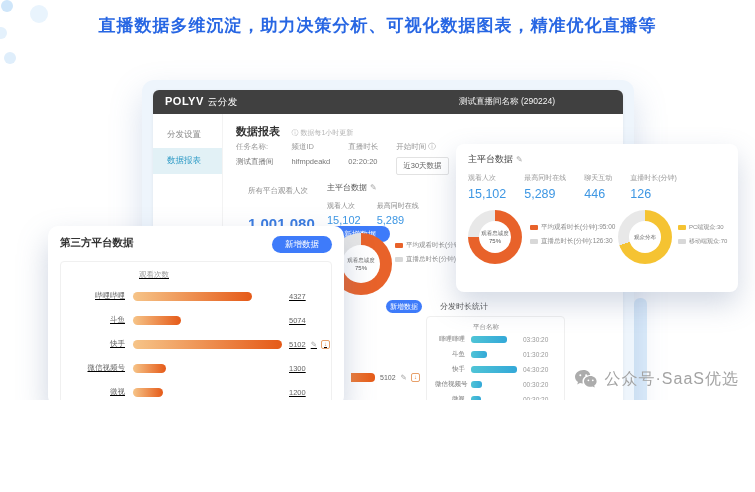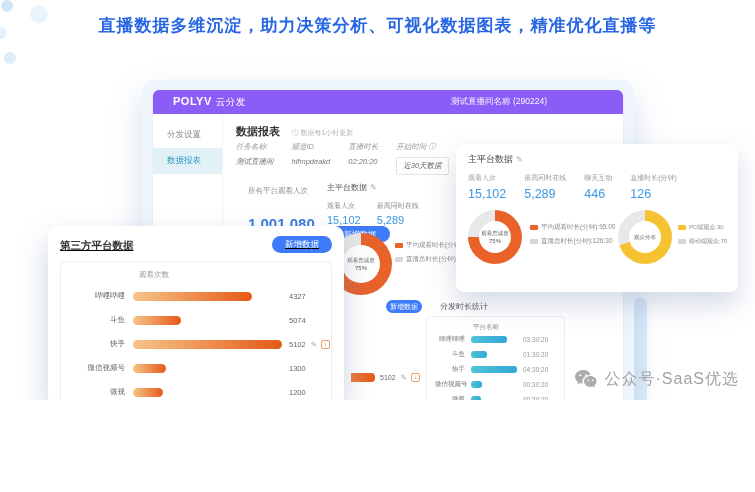--- a/index.html
+++ b/index.html
@@ -22,36 +22,36 @@
   
   .headline { position:absolute; left:0; right:0; top:14px; z-index:5; text-align:center;
     font-size:17px; font-weight:700; color:#2766E3; letter-spacing:1px; }
 
   
   .dashboard { position:absolute; left:142px; top:80px; width:492px; height:356px; z-index:2;
     background:#EEF5FC; border-radius:12px; padding:10px 11px;
     box-shadow:0 14px 32px rgba(96,132,189,.25); }
   .app { width:100%; height:100%; background:#fff; border-radius:6px; overflow:hidden;
     display:flex; flex-direction:column; box-shadow:0 1px 4px rgba(0,0,0,.06); }
-  .app-header { height:24px; background:#8b5cf6; display:flex; align-items:center;
-    padding:0 20px; color:#fff; flex:0 0 auto; }
+  .app-header { height:24px; background:#404040; display:flex; align-items:center;
+    padding:0 12px; color:#fff; flex:0 0 auto; }
   .logo { font-size:11px; font-weight:700; letter-spacing:.5px; white-space:nowrap; }
   .logo .product { font-weight:400; font-size:9.5px; margin-left:4px; }
   .header-title { flex:1; text-align:right; font-size:8.5px; opacity:.95; margin-right:56px; }
   .app-body { flex:1; display:flex; background:#fff; min-height:0; }
   .sidebar { width:70px; flex:0 0 auto; padding-top:8px; background:#fff; border-right:1px solid #F3F3F3; }
   .side-item { font-size:8.5px; color:#8A8A8A; padding:7px 0 7px 14px; cursor:pointer; }
   .side-item.active { background:#E2F1F6; color:#2E9BC6; }
   .content { flex:1; position:relative; }
 
   .page-head { position:absolute; left:13px; top:7px; white-space:nowrap; }
   .page-title { font-size:11px; font-weight:700; color:#333; }
   .page-sub { font-size:7px; color:#B5B5B5; margin-left:7px; }
 
-  .info-row { position:absolute; left:13px; top:28px; display:flex;font-style:italic; }
+  .info-row { position:absolute; left:13px; top:28px; display:flex; }
   .info-col { margin-right:18px; }
   .info-label { font-size:7.5px; color:#999; white-space:nowrap; }
   .info-value { font-size:7.5px; color:#777; margin-top:5px; white-space:nowrap; }
   .info-col.boxed .info-value { border:1px solid #E2E2E2; border-radius:2px; padding:3px 6px; color:#666; }
 
   .total-stat { position:absolute; left:25px; top:72px; }
   .stat-label { font-size:7.5px; color:#8A8A8A; white-space:nowrap; }
   .total-stat .big-num { font-size:15px; font-weight:700; color:#3A7BE0; margin-top:19px; }
 
   .mini-main { position:absolute; left:104px; top:68px; }
@@ -110,24 +110,24 @@
   .trow-label { width:36px; text-align:right; font-size:6.5px; color:#777; padding-right:6px;
     white-space:nowrap; flex:0 0 auto; }
   .trow-track { width:46px; flex:0 0 auto; }
   .trow-bar { height:6.5px; border-radius:3px; background:linear-gradient(90deg,#4FC4D6,#33A8D8); }
   .trow-val { font-size:6.5px; color:#999; margin-left:6px; white-space:nowrap; }
 
   
   .tp-card { position:absolute; left:48px; top:226px; width:296px; height:180px; z-index:30;
     background:#fff; border-radius:10px; padding:10px 12px;
     box-shadow:0 14px 30px rgba(110,130,165,.35); }
-  .tp-head { display:flex; align-items:flex-end; justify-content:space-between;text-decoration:underline; }
+  .tp-head { display:flex; align-items:flex-start; justify-content:space-between; }
   .tp-title { font-size:10.5px; font-weight:700; color:#333; }
   .tp-head .pill-btn { height:17px; padding:0 13px; font-size:8.5px; border-radius:9px; }
-  .tp-box { margin-top:8px; border:1px solid #F0F0F0; border-radius:4px; padding:8px 8px 8px 0; }
+  .tp-box { margin-top:8px; border:1px solid #F0F0F0; border-radius:4px; padding:8px 8px 8px 0;text-decoration:underline; }
   .tp-chart-title { font-size:7.5px; color:#999; margin:0 0 4px 78px; }
   .bar-row { display:flex; align-items:center; height:24px; }
   .bar-label { width:72px; text-align:right; font-size:7.5px; color:#666; padding-right:8px;
     white-space:nowrap; flex:0 0 auto; }
   .bar-track { width:150px; flex:0 0 auto; }
   .hbar { height:9px; border-radius:4.5px; background:linear-gradient(90deg,#F6C488,#E55A18); }
   .bar-val { font-size:7.5px; color:#666; margin-left:6px; white-space:nowrap; }
   .bar-row .row-icons { display:none; }
   .bar-row.editable .row-icons { display:flex; }
 

